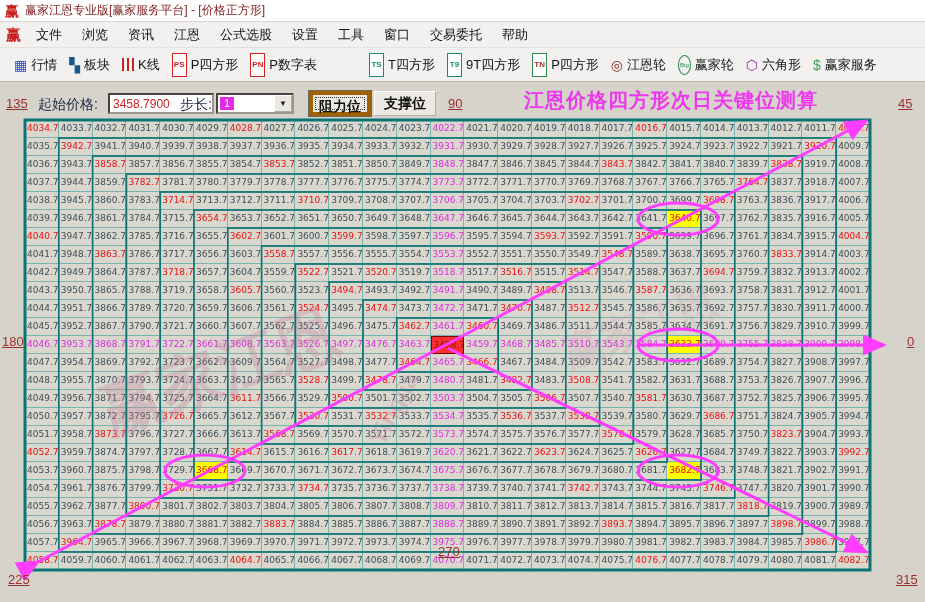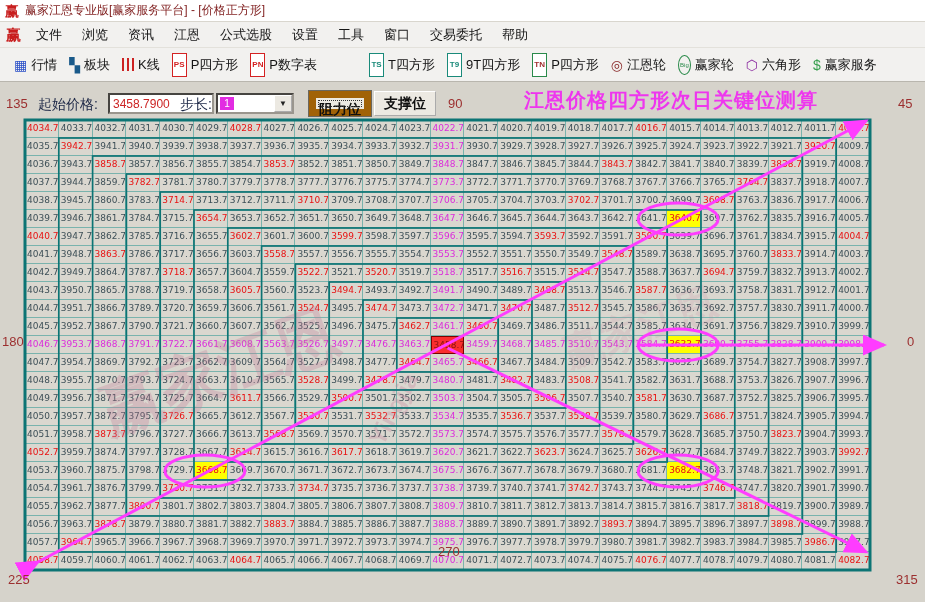--- a/index.html
+++ b/index.html
@@ -17,34 +17,34 @@
   .toolbar{position:absolute;left:0;top:48px;width:925px;height:34px;background:#f2f1ef;
            display:flex;align-items:center;padding-left:8px;box-sizing:border-box;
            border-bottom:1px solid #b9b6ae;}
   .tb-item{display:flex;align-items:center;gap:4px;padding:0 6px;font-size:13px;color:#151515;height:26px;}
   .badge{display:inline-flex;align-items:center;justify-content:center;width:15px;height:24px;
          background:#fff;font-size:8px;font-weight:bold;box-sizing:border-box;}
   .glyph{font-size:14px;line-height:14px;}
   .candles{display:inline-block;width:12px;height:13px;
            background:repeating-linear-gradient(90deg,#cc2222 0 2px,transparent 2px 5px);}
   
-  .anglelabel{position:absolute;font-size:13px;color:#9c2f2f;z-index:6;}
+  .anglelabel{position:absolute;font-size:13px;color:#9c2f2f;z-index:6;text-decoration:underline;}
   .ctl-label{position:absolute;font-size:14px;color:#1c2746;font-weight:normal;}
   .price-input{position:absolute;left:108px;top:93px;width:106px;height:21px;box-sizing:border-box;
                border:2px inset #9a968e;background:#fff;color:#cc2424;font-size:12px;
                font-family:"Liberation Sans",sans-serif;padding:1px 3px;}
   .combo{position:absolute;left:216px;top:93px;width:78px;height:21px;background:#fff;
          border:2px inset #9a968e;box-sizing:border-box;display:flex;align-items:center;}
   .combo .swatch{width:14px;height:13px;background:#e22ce2;margin-left:2px;color:#fff;
                  font-size:10px;line-height:13px;text-align:center;}
   .combo .drop{margin-left:auto;width:16px;height:15px;background:#ece9e2;border:1px outset #fff;
                font-size:8px;text-align:center;line-height:15px;color:#222;}
   .btn{position:absolute;top:91px;width:62px;height:25px;background:#ece9e2;font-size:14px;font-weight:bold;
        color:#101010;border:1px outset #fff;box-sizing:border-box;text-align:center;line-height:22px;}
-  .btn.default{border:7px solid #a16207;outline:1px solid #6a675f;text-align:center;}
+  .btn.default{border:4px solid #a16207;outline:1px solid #6a675f;text-align:center;}
   .btn.default::after{content:"";position:absolute;inset:2px;border:1px dotted #333;}
   .heading{position:absolute;left:524px;top:87px;font-size:20px;font-weight:bold;color:#ee36ee;
            letter-spacing:1px;white-space:nowrap;}
   
   .gridwrap{position:absolute;left:25px;top:120px;width:845px;height:450px;background:#dad7cf;
             display:grid;grid-template-columns:repeat(25,33.8px);grid-template-rows:repeat(25,18px);z-index:1;}
   .cell{box-sizing:border-box;border-right:1px solid #79b3ad;border-bottom:1px solid #79b3ad;
         font-family:"DejaVu Sans",sans-serif;font-size:9px;line-height:17px;color:#3d4f57;
         padding-left:2px;overflow:hidden;white-space:nowrap;}
   .cell.card{color:#db2cdb;}

